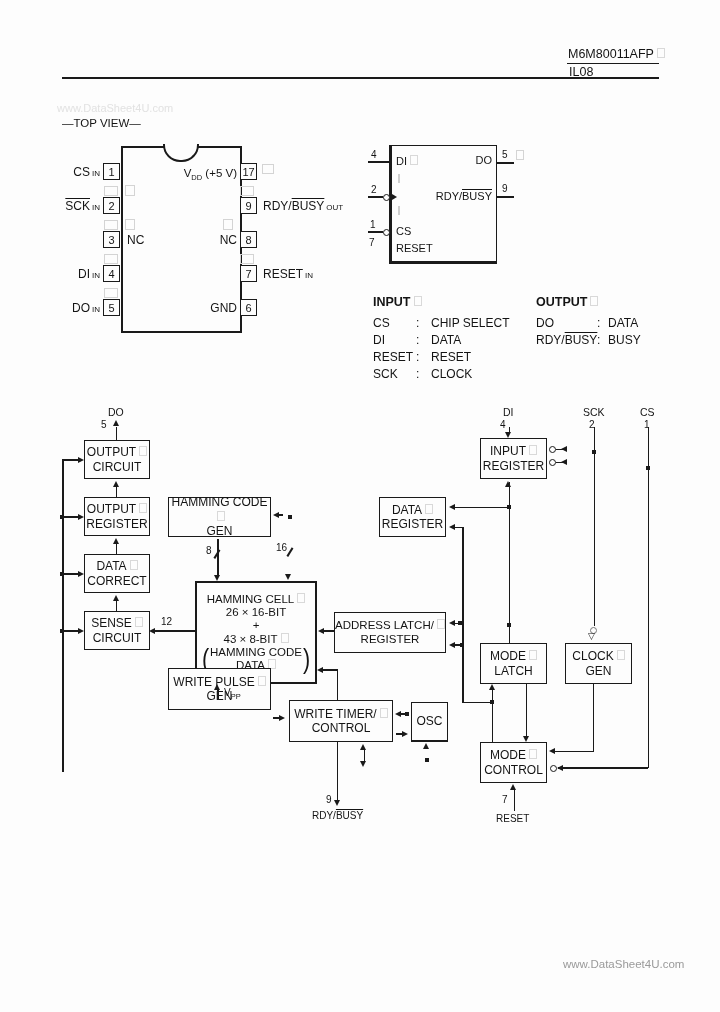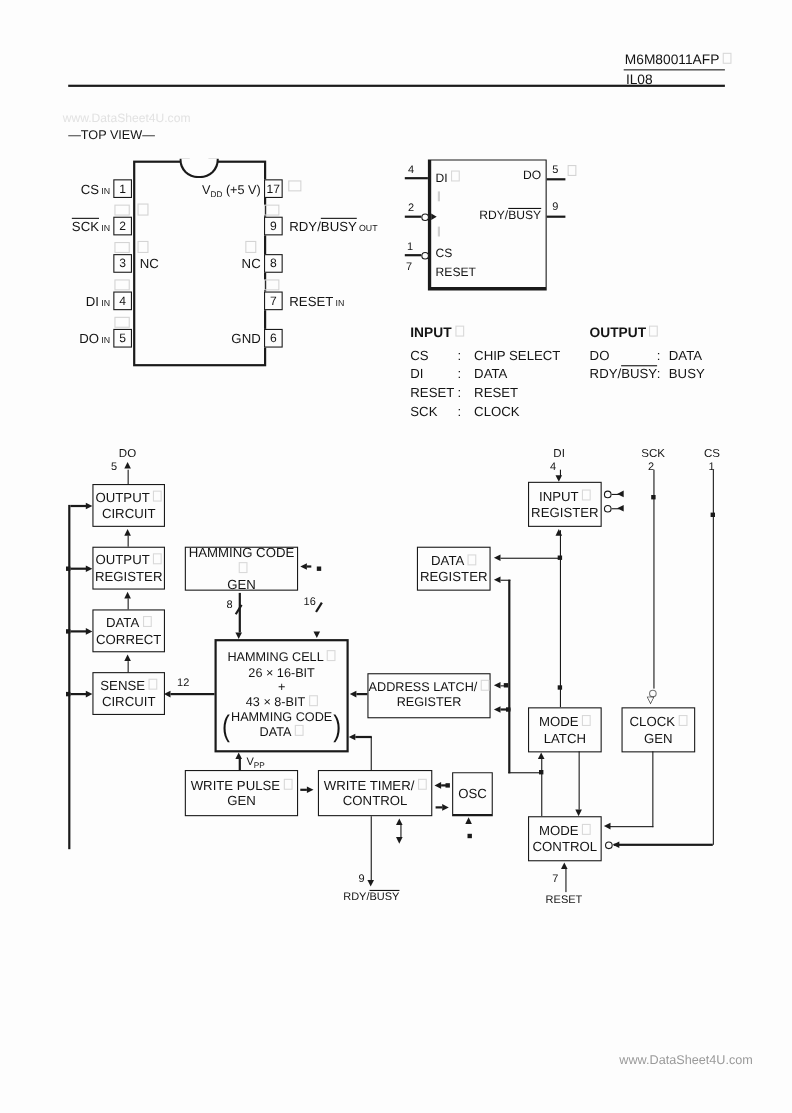--- a/index.html
+++ b/index.html
@@ -308,21 +308,21 @@
   <div class="box" style="left:480px;top:742px;width:65px;height:39px;">
     <span class="ga">MODE</span>
     <span>CONTROL</span>
   </div>
 
   <i class="tu" style="left:510.3px;top:784px;"></i>
   <i class="vl" style="left:513.5px;top:790px;height:21px;"></i>
   <div class="t" style="left:502px;top:794px;font-size:10px;">7</div>
   <div class="t" style="left:496px;top:813px;font-size:10px;">RESET</div>
 
-  <div class="box" style="left:168px;top:700px;width:101px;height:40px;">
+  <div class="box" style="left:168px;top:668px;width:101px;height:40px;">
     <span class="ga">WRITE PULSE</span>
     <span>GEN</span>
   </div>
   <i class="vl" style="left:217.3px;top:690px;height:10px;"></i>
   <i class="tu" style="left:214.1px;top:684px;"></i>
   <div class="t" style="left:224px;top:687px;font-size:10px;"><span>V</span><span class="sub">PP</span></div>
   <i class="hl" style="left:273px;top:717.4px;width:6px;"></i>
   <i class="tr" style="left:279px;top:714.6px;"></i>
 
   <div class="box" style="left:289px;top:700px;width:102px;height:40px;">

